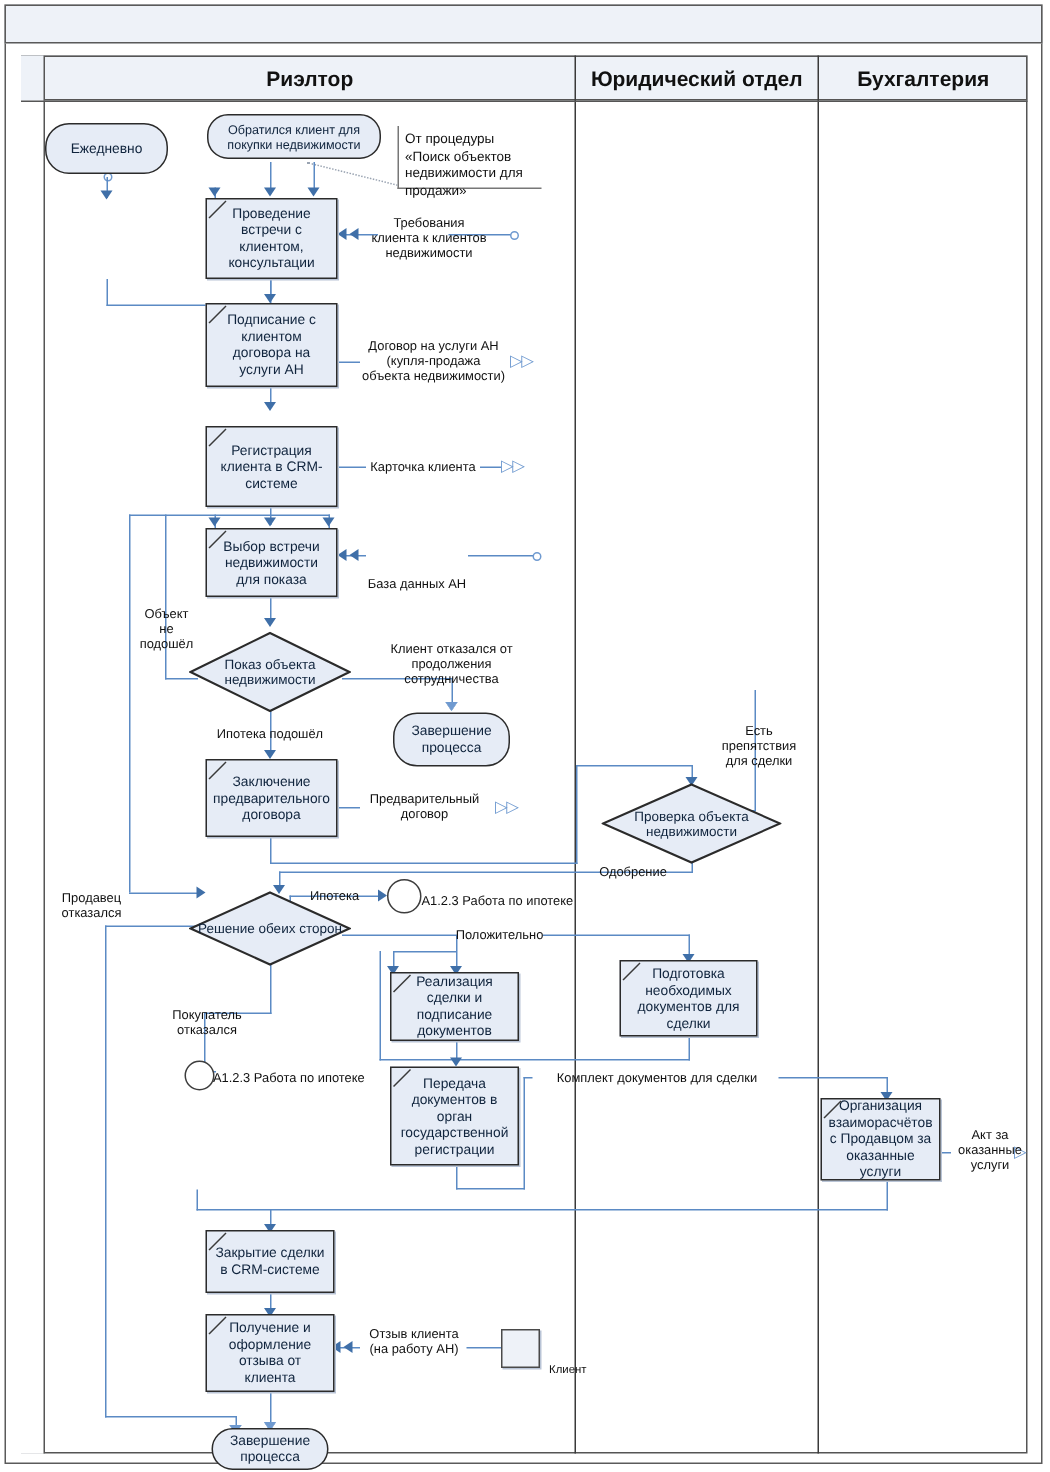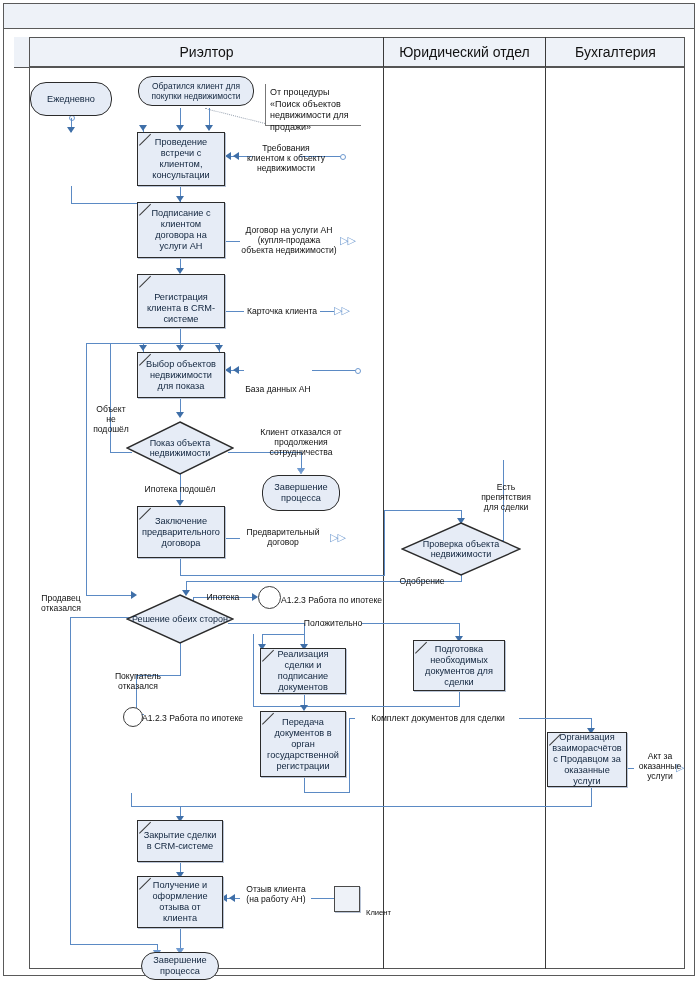--- a/index.html
+++ b/index.html
@@ -10,21 +10,21 @@
   .outer-frame{position:absolute;left:3px;top:3px;width:692px;height:973px;border:1px solid #5a5a5a;background:#ffffff;box-sizing:border-box;}
   .title-bar{position:absolute;left:3px;top:3px;width:692px;height:26px;border:1px solid #5a5a5a;background:#eef2f8;box-sizing:border-box;}
   .title-text{position:absolute;left:14px;top:7px;font-size:13px;color:#111;white-space:nowrap;}
 
   
   .lane-table{position:absolute;left:14px;top:37px;width:671px;height:932px;border:1px solid #555;box-sizing:border-box;background:#fff;}
   .lane-header{position:absolute;left:14px;top:37px;width:671px;height:30px;border:1px solid #555;background:#eef2f8;box-sizing:border-box;}
   .lane-strip{position:absolute;left:14px;top:37px;width:16px;height:932px;border-right:1px solid #555;box-sizing:border-box;background:#eef2f8;}
   .lane-strip-body{position:absolute;left:14px;top:67px;width:16px;height:902px;border-right:1px solid #555;box-sizing:border-box;background:#fff;}
   .lane-div{position:absolute;width:0;border-left:1px solid #3a3a3a;}
-  .lane-title{position:absolute;top:44px;font-size:14px;color:#111;text-align:center;}
+  .lane-title{position:absolute;top:44px;font-size:14px;color:#111;text-align:center;font-weight:bold;}
 
   
   .proc{position:absolute;box-sizing:border-box;border:1.4px solid #2b2b2b;background:#e6ecf6;
         display:flex;align-items:center;justify-content:center;text-align:center;
         font-size:9.2px;line-height:11px;color:#10243d;padding:2px 3px;box-shadow:1px 1px 0 #b9c4d6;}
   .proc .fold{position:absolute;left:0;top:0;width:13px;height:13px;}
   .proc .fold:before{content:"";position:absolute;left:1px;top:12px;width:16px;height:0;border-top:1.2px solid #3a3a3a;transform:rotate(-45deg);transform-origin:left top;}
 
   .term{position:absolute;box-sizing:border-box;border:1.4px solid #2b2b2b;background:#e6ecf6;border-radius:16px;
         display:flex;align-items:center;justify-content:center;text-align:center;
@@ -250,28 +250,28 @@
   <div class="proc" style="left:137px;top:132px;width:88px;height:54px;">
     <span class="fold"></span>
     <span>Проведение встречи с клиентом, консультации</span>
   </div>
 
   <div class="proc" style="left:137px;top:202px;width:88px;height:56px;">
     <span class="fold"></span>
     <span>Подписание с клиентом договора на услуги АН</span>
   </div>
 
-  <div class="proc" style="left:137px;top:274px;width:88px;height:54px;align-items:flex-end;">
+  <div class="proc" style="left:137px;top:284px;width:88px;height:54px;">
     <span class="fold"></span>
     <span>Регистрация клиента в CRM-системе</span>
   </div>
 
   <div class="proc" style="left:137px;top:352px;width:88px;height:46px;">
     <span class="fold"></span>
-    <span>Выбор объектов недвижимости для показа</span>
+    <span>Выбор встречи недвижимости для показа</span>
   </div>
 
   <div class="diamond-wrap" style="left:126px;top:421px;width:108px;height:54px;">
     <svg width="108" height="54" viewBox="0 0 108 54">
       <polygon points="54,1 107,27 54,53 1,27" fill="#e6ecf6" stroke="#2b2b2b" stroke-width="1.4"></polygon>
     </svg>
     <div class="diamond-txt">Показ объекта недвижимости</div>
   </div>
 
   <div class="term" style="left:262px;top:475px;width:78px;height:36px;">
@@ -334,21 +334,21 @@
   </div>
 
   <div class="sq-ext" style="left:334px;top:886px;width:24px;height:24px;"></div>
   <div class="lbl small" style="left:338px;top:908px;width:40px;text-align:left;padding-left:28px;">Клиент</div>
 
   <div class="term" style="left:141px;top:952px;width:78px;height:28px;">
     <span>Завершение процесса</span>
   </div>
 
   <div class="lbl" style="left:236px;top:143px;width:100px;">Требования
-клиентом к объекту
+клиента к клиентов
 недвижимости</div>
   <div class="lbl" style="left:236px;top:225px;width:106px;">Договор на услуги АН
 (купля-продажа
 объекта недвижимости)</div>
   <div class="lbl" style="left:243px;top:306px;width:78px;">Карточка клиента</div>
   <div class="lbl" style="left:241px;top:364px;width:74px;margin-top:20px;">База данных АН</div>
   <div class="lbl" style="left:238px;top:527px;width:90px;">Предварительный
 договор</div>
   <div class="lbl" style="left:356px;top:713px;width:164px;">Комплект документов для сделки</div>
   <div class="lbl" style="left:632px;top:751px;width:56px;">Акт за

